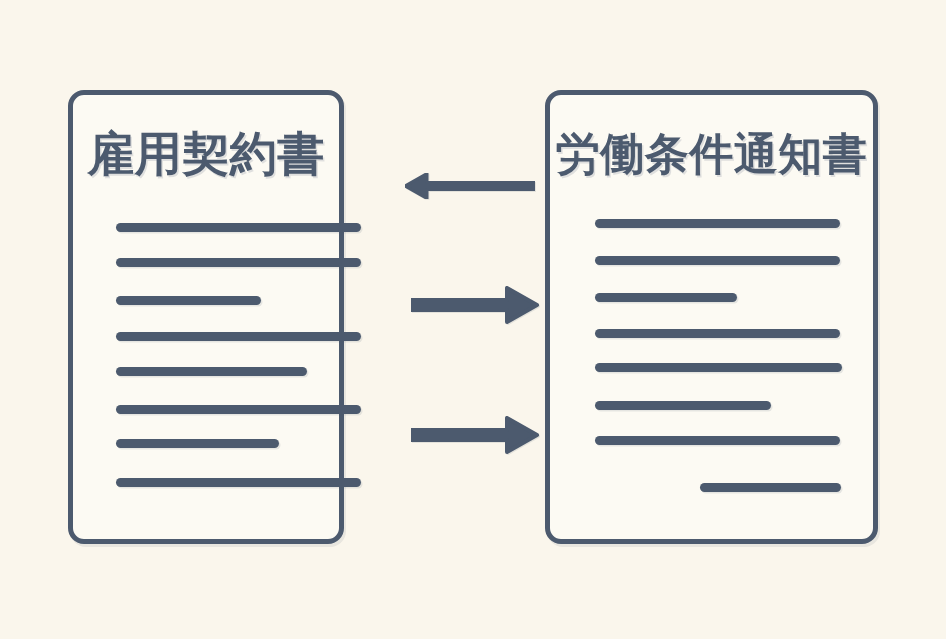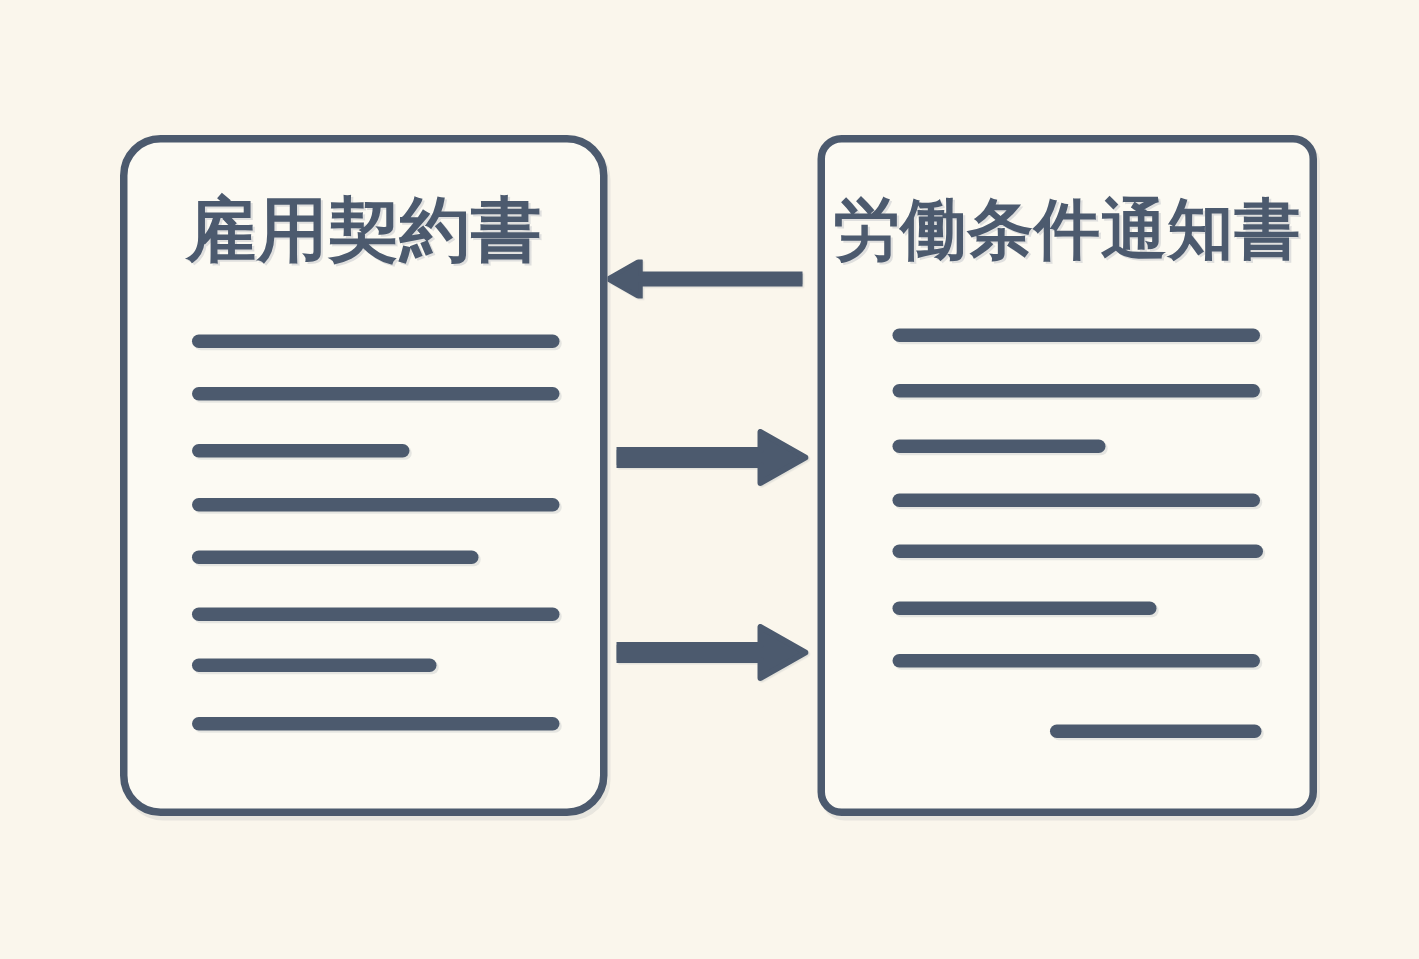--- a/index.html
+++ b/index.html
@@ -86,21 +86,21 @@
   .arrow svg {
     display: block;
     filter: drop-shadow(1.5px 1.5px 0 rgba(76, 90, 110, 0.13));
   }
 </style>
 </head>
 <body>
 
 <div id="canvas">
 
-  <div class="doc" id="doc-left" style="left: 80px; top: 90px; width: 325px; height: 454px; border-radius: 27px;">
+  <div class="doc" id="doc-left" style="left: 68px; top: 90px; width: 276px; height: 454px;">
     <div class="doc-title">雇用契約書</div>
     <div class="lines">
         <div class="line" style="top: 128px; left: 43px; width: 245px;"></div>
         <div class="line" style="top: 163px; left: 43px; width: 245px;"></div>
         <div class="line" style="top: 201px; left: 43px; width: 145px;"></div>
         <div class="line" style="top: 237px; left: 43px; width: 245px;"></div>
         <div class="line" style="top: 272px; left: 43px; width: 191px;"></div>
         <div class="line" style="top: 310px; left: 43px; width: 245px;"></div>
         <div class="line" style="top: 344px; left: 43px; width: 163px;"></div>
         <div class="line" style="top: 383px; left: 43px; width: 245px;"></div>

